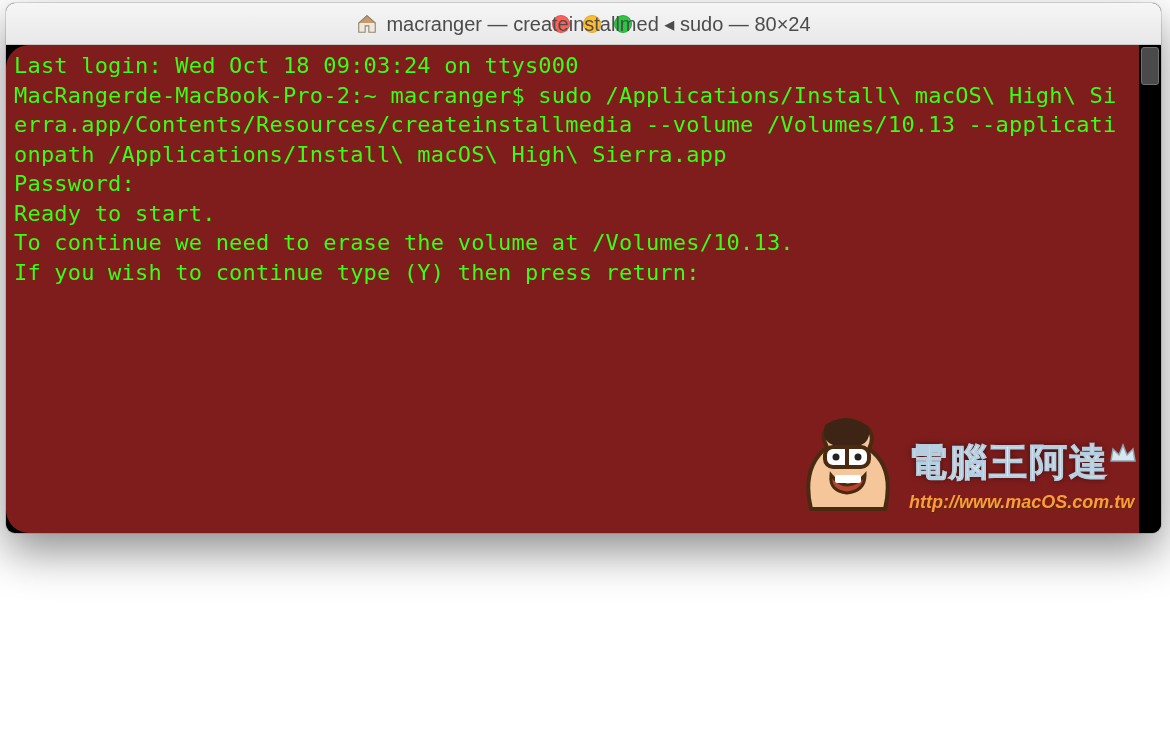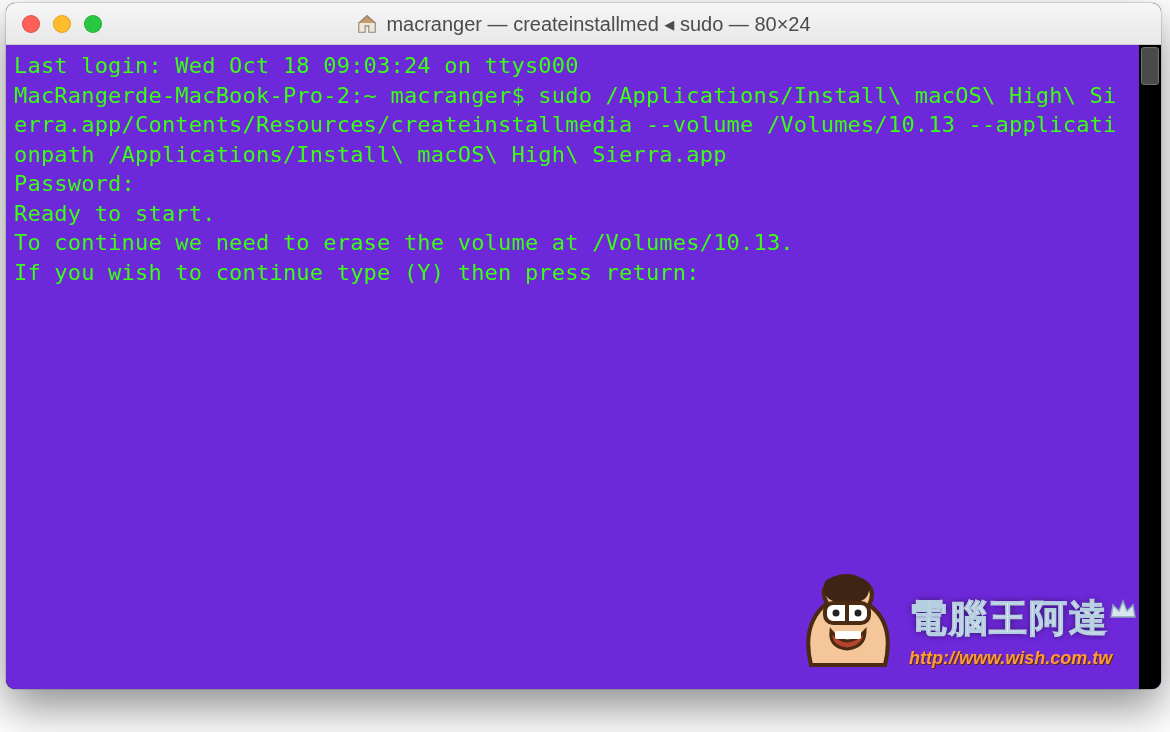--- a/index.html
+++ b/index.html
@@ -20,20 +20,21 @@
       box-shadow: 0 18px 45px rgba(0,0,0,.45), 0 0 0 1px rgba(0,0,0,.12);
       background: #000;
     }
     .titlebar {
       height: 42px;
       background: linear-gradient(#f6f6f6, #e8e8e8);
       border-bottom: 1px solid #c9c9c9;
       display: flex;
       align-items: center;
       position: relative;
+      justify-content: center;
     }
     .traffic {
       display: flex;
       gap: 13px;
       padding-left: 16px;
     }
     .tbtn {
       width: 18px; height: 18px; border-radius: 50%;
       box-shadow: inset 0 0 0 1px rgba(0,0,0,.14);
     }
@@ -45,22 +46,23 @@
       display: flex; align-items: center; justify-content: center;
       gap: 8px; pointer-events: none;
       font-size: 20px; color: #4c4c4c;
     }
     .home-icon {
       display: inline-flex; width: 22px; height: 22px;
     }
     .term {
       position: relative;
       width: 100%;
-      height: 644px;
-      background: #6d28d9;
+      height: 488px;
+      background: #7f1d1d;
+      border-radius: 23px;
     }
     .scrollbar {
       position: absolute; top: 0; right: 0; width: 22px; height: 100%;
       background: #000;
     }
     .scrollbar .thumb {
       position: absolute; top: 2px; left: 2px; right: 2px; height: 38px;
       background: #4a4a4a; border: 1px solid #707070; border-radius: 3px;
     }
     pre.output {
@@ -145,17 +147,17 @@
       </span>
       <div class="wm-text">
         <div class="wm-cn">
           <span>電腦王阿達</span>
           <span class="crown">
             <svg viewBox="0 0 28 22" width="28" height="22">
               <path d="M2 18 L4 6 L10 12 L14 2 L18 12 L24 6 L26 18 Z" fill="#d8e6ef" stroke="#8aa6b5" stroke-width="1.5"></path>
             </svg>
           </span>
         </div>
-        <div class="wm-url">http://www.wish.com.tw</div>
+        <div class="wm-url">http://www.macOS.com.tw</div>
       </div>
     </div>
   </div>
 </div>
 
 </body></html>

